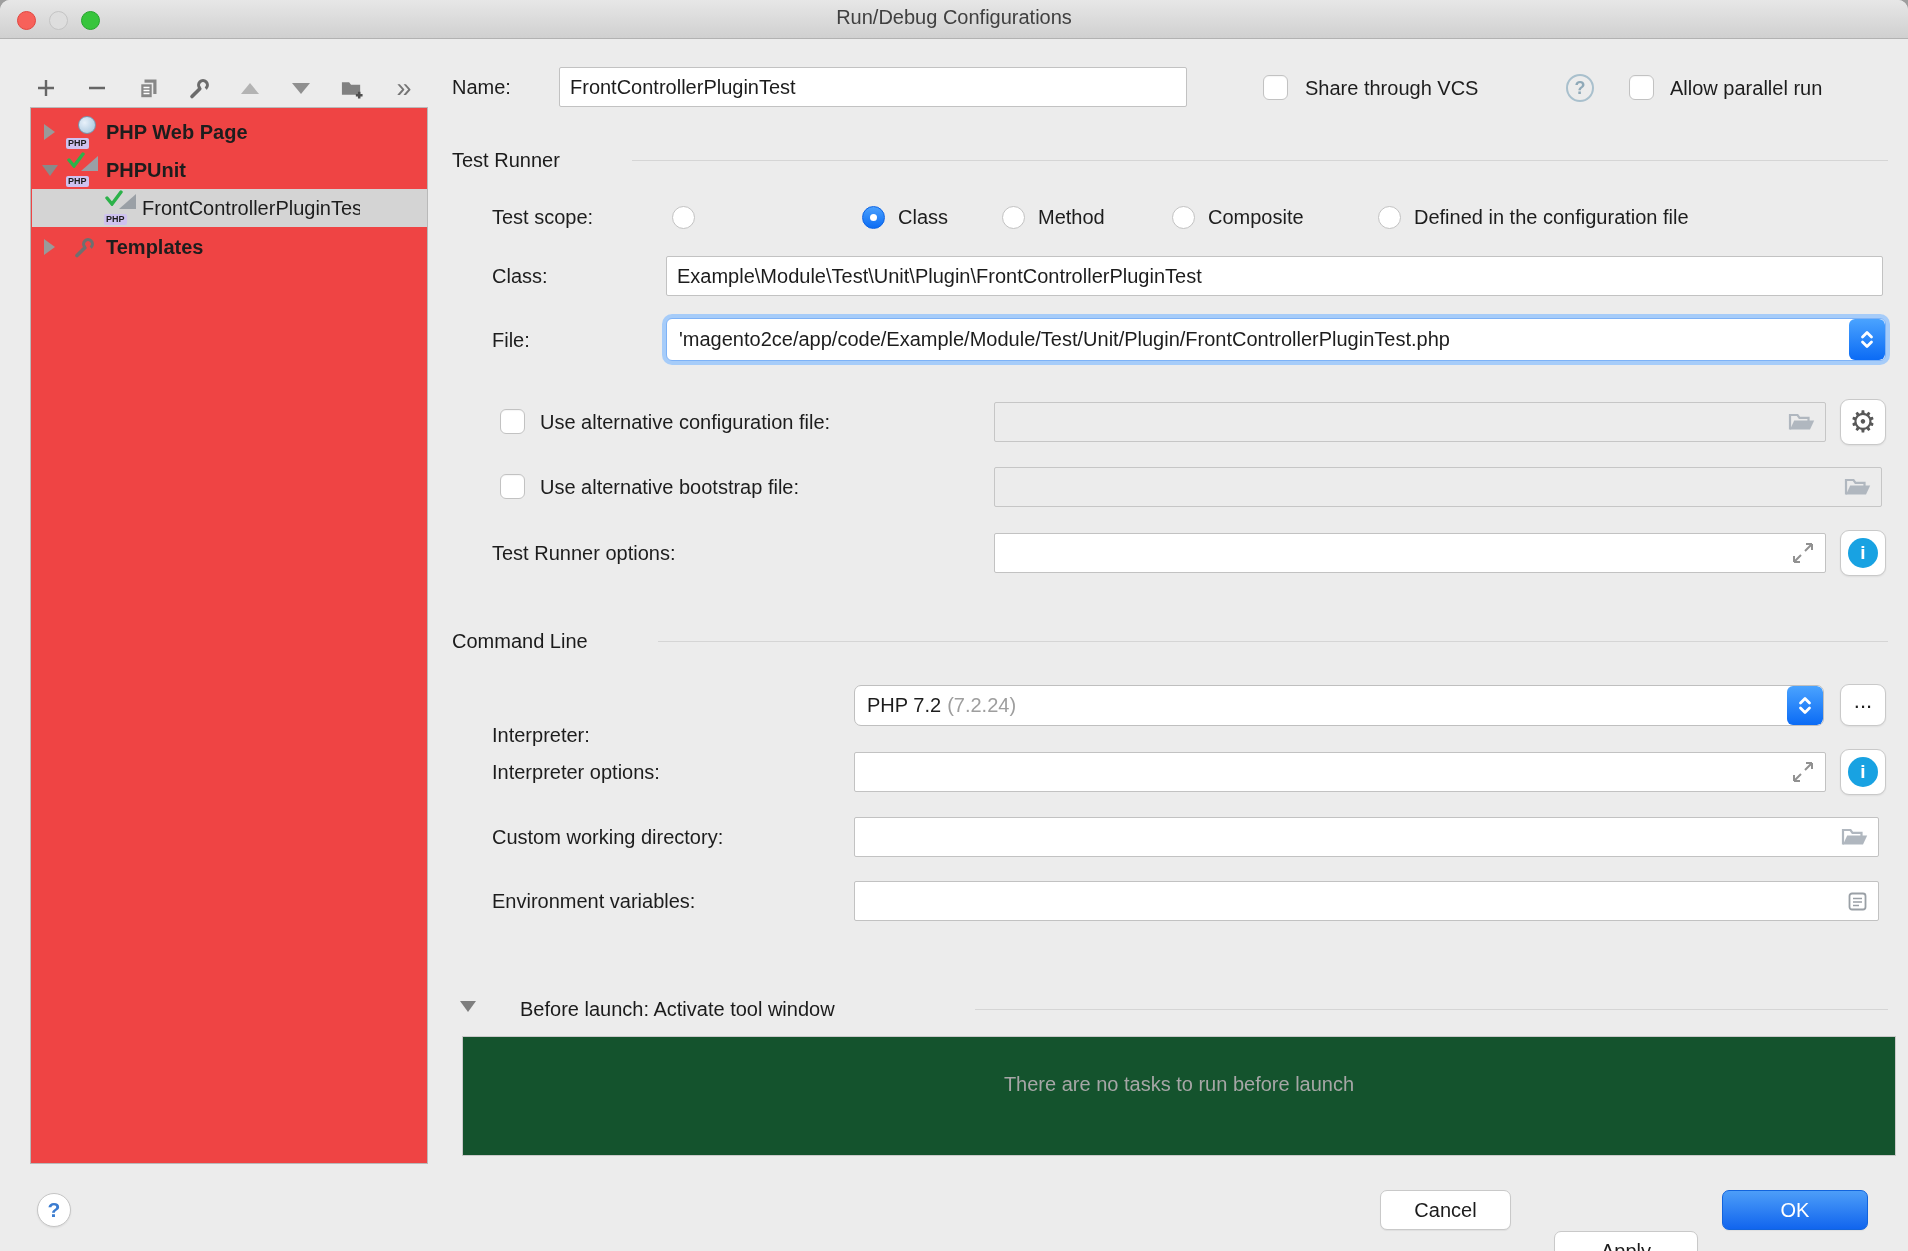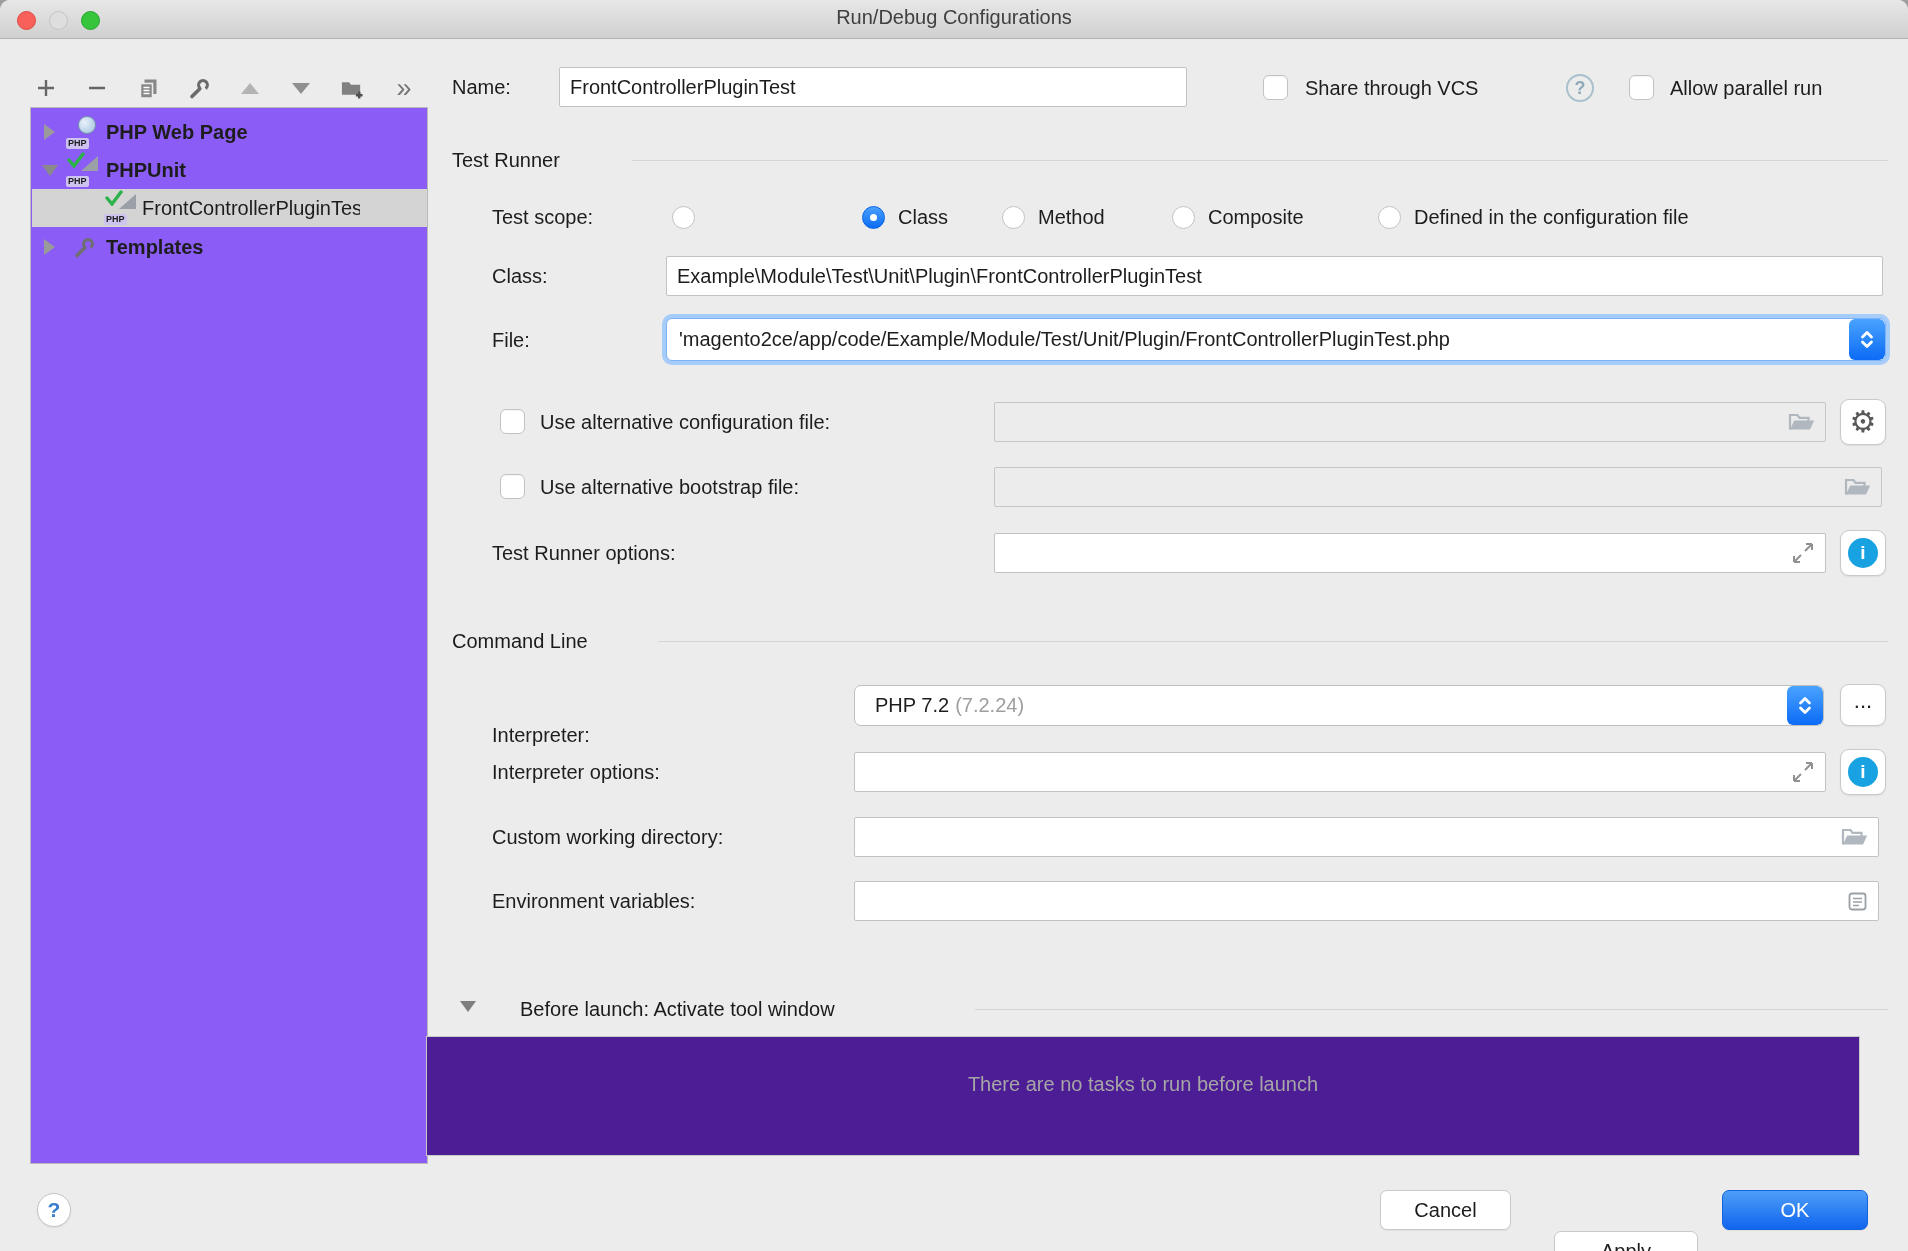--- a/index.html
+++ b/index.html
@@ -17,21 +17,21 @@
   .l-green{left:81px;background:#37c53c;border:1px solid #27a42d;}
   
   .toolbar{position:absolute;left:34px;top:70px;height:36px;display:flex;gap:27px;align-items:center;}
   .tbi{width:24px;height:24px;display:flex;align-items:center;justify-content:center;}
   .more-glyph{font-size:27px;color:#757575;line-height:20px;letter-spacing:-2px;}
   .tri{width:0;height:0;border-left:9px solid transparent;border-right:9px solid transparent;}
   .tri.up{border-bottom:11px solid #b3b3b3;}
   .tri.down{border-top:11px solid #8f8f8f;}
   
   .treepanel{position:absolute;left:30px;top:107px;width:398px;height:1057px;
-      background:#8b5cf6;border:1px solid #b9b9b9;box-sizing:border-box;}
+      background:#ef4444;border:1px solid #b9b9b9;box-sizing:border-box;}
   .trow{position:absolute;left:1px;width:395px;height:38px;display:flex;align-items:center;}
   .trow.sel{background:#d4d4d4;}
   .tarrow{width:0;height:0;position:absolute;}
   .tarrow.right{border-top:8px solid transparent;border-bottom:8px solid transparent;border-left:11px solid #9a9a9a;left:12px;}
   .tarrow.open{border-left:8px solid transparent;border-right:8px solid transparent;border-top:11px solid #8a8a8a;left:10px;}
   .ticon{position:absolute;left:34px;width:36px;height:36px;}
   .ticon.child{left:72px;}
   .tlabel{position:absolute;left:74px;font-size:20px;font-weight:700;white-space:nowrap;}
   .tlabel.child{left:110px;font-weight:400;max-width:218px;overflow:hidden;}
   .php-badge{position:absolute;left:0;bottom:1px;background:#cec2ef;color:#1c1c1c;
@@ -67,22 +67,22 @@
       box-shadow:0 1px 2px rgba(0,0,0,.07);}
   .info-dot{width:30px;height:30px;border-radius:50%;background:#18a2e2;color:#fff;
       font-size:19px;font-weight:700;display:flex;align-items:center;justify-content:center;}
   .qmark{position:absolute;box-sizing:border-box;border-radius:50%;display:flex;
       align-items:center;justify-content:center;}
   .q-top{width:28px;height:28px;border:2px solid #a9c0cd;color:#8fa9b8;font-size:18px;font-weight:700;}
   .q-bot{width:34px;height:34px;border:1px solid #c5c5c5;background:#fff;color:#3b7cd0;
       font-size:21px;font-weight:700;box-shadow:0 1px 2px rgba(0,0,0,.08);}
   .disc{position:absolute;width:0;height:0;border-left:8px solid transparent;
       border-right:8px solid transparent;border-top:11px solid #7e7e7e;}
-  .tasks{position:absolute;left:426px;top:1036px;width:1434px;height:120px;box-sizing:border-box;
-      background:#4c1d95;border:1px solid #c9c9c9;text-align:center;}
+  .tasks{position:absolute;left:462px;top:1036px;width:1434px;height:120px;box-sizing:border-box;
+      background:#14532d;border:1px solid #c9c9c9;text-align:center;}
   .tasks span{display:inline-block;margin-top:36px;font-size:20px;color:#a6a6a6;}
   .btn{position:absolute;height:40px;box-sizing:border-box;border-radius:7px;background:#fff;
       border:1px solid #c9c9c9;font-size:20px;display:flex;align-items:center;justify-content:center;
       box-shadow:0 1px 1px rgba(0,0,0,.06);color:#1c1c1c;}
   .btn.primary{background:linear-gradient(#4d9ef8,#1165ee);border-color:#1264dd;color:#fff;}
   .gear-glyph{font-size:30px;color:#585858;line-height:30px;}
   .gray-version{color:#9e9e9e;margin-left:6px;}
 </style>
 </head>
 <body>
@@ -253,21 +253,21 @@
     </span>
   </div>
   <div class="iconbtn" style="left:1840px;top:530px;width:46px;height:46px;">
     <span class="info-dot">i</span>
   </div>
 
   <span class="t sec" style="left:452px;top:627px;">Command Line</span>
   <div class="secline" style="left:658px;top:641px;width:1230px;"></div>
 
   <span class="t" style="left:492px;top:721px;">Interpreter:</span>
-  <div class="combo" style="left:854px;top:685px;width:970px;height:41px;padding-left:8px;">
+  <div class="combo" style="left:854px;top:685px;width:970px;height:41px;">
     <span class="ctext">
       <span>PHP 7.2</span><span class="gray-version">(7.2.24)</span>
     </span>
     <span class="stepper">
       <svg width="20" height="23" viewBox="0 0 20 23" fill="none" stroke="#fff" stroke-width="2.8" stroke-linecap="round" stroke-linejoin="round">
         <path d="M5.5 9 L10 4.5 l4.5 4.5 M5.5 14 L10 18.5 l4.5-4.5"></path>
       </svg>
     </span>
   </div>
   <div class="iconbtn" style="left:1840px;top:684px;width:46px;height:42px;font-size:22px;">

